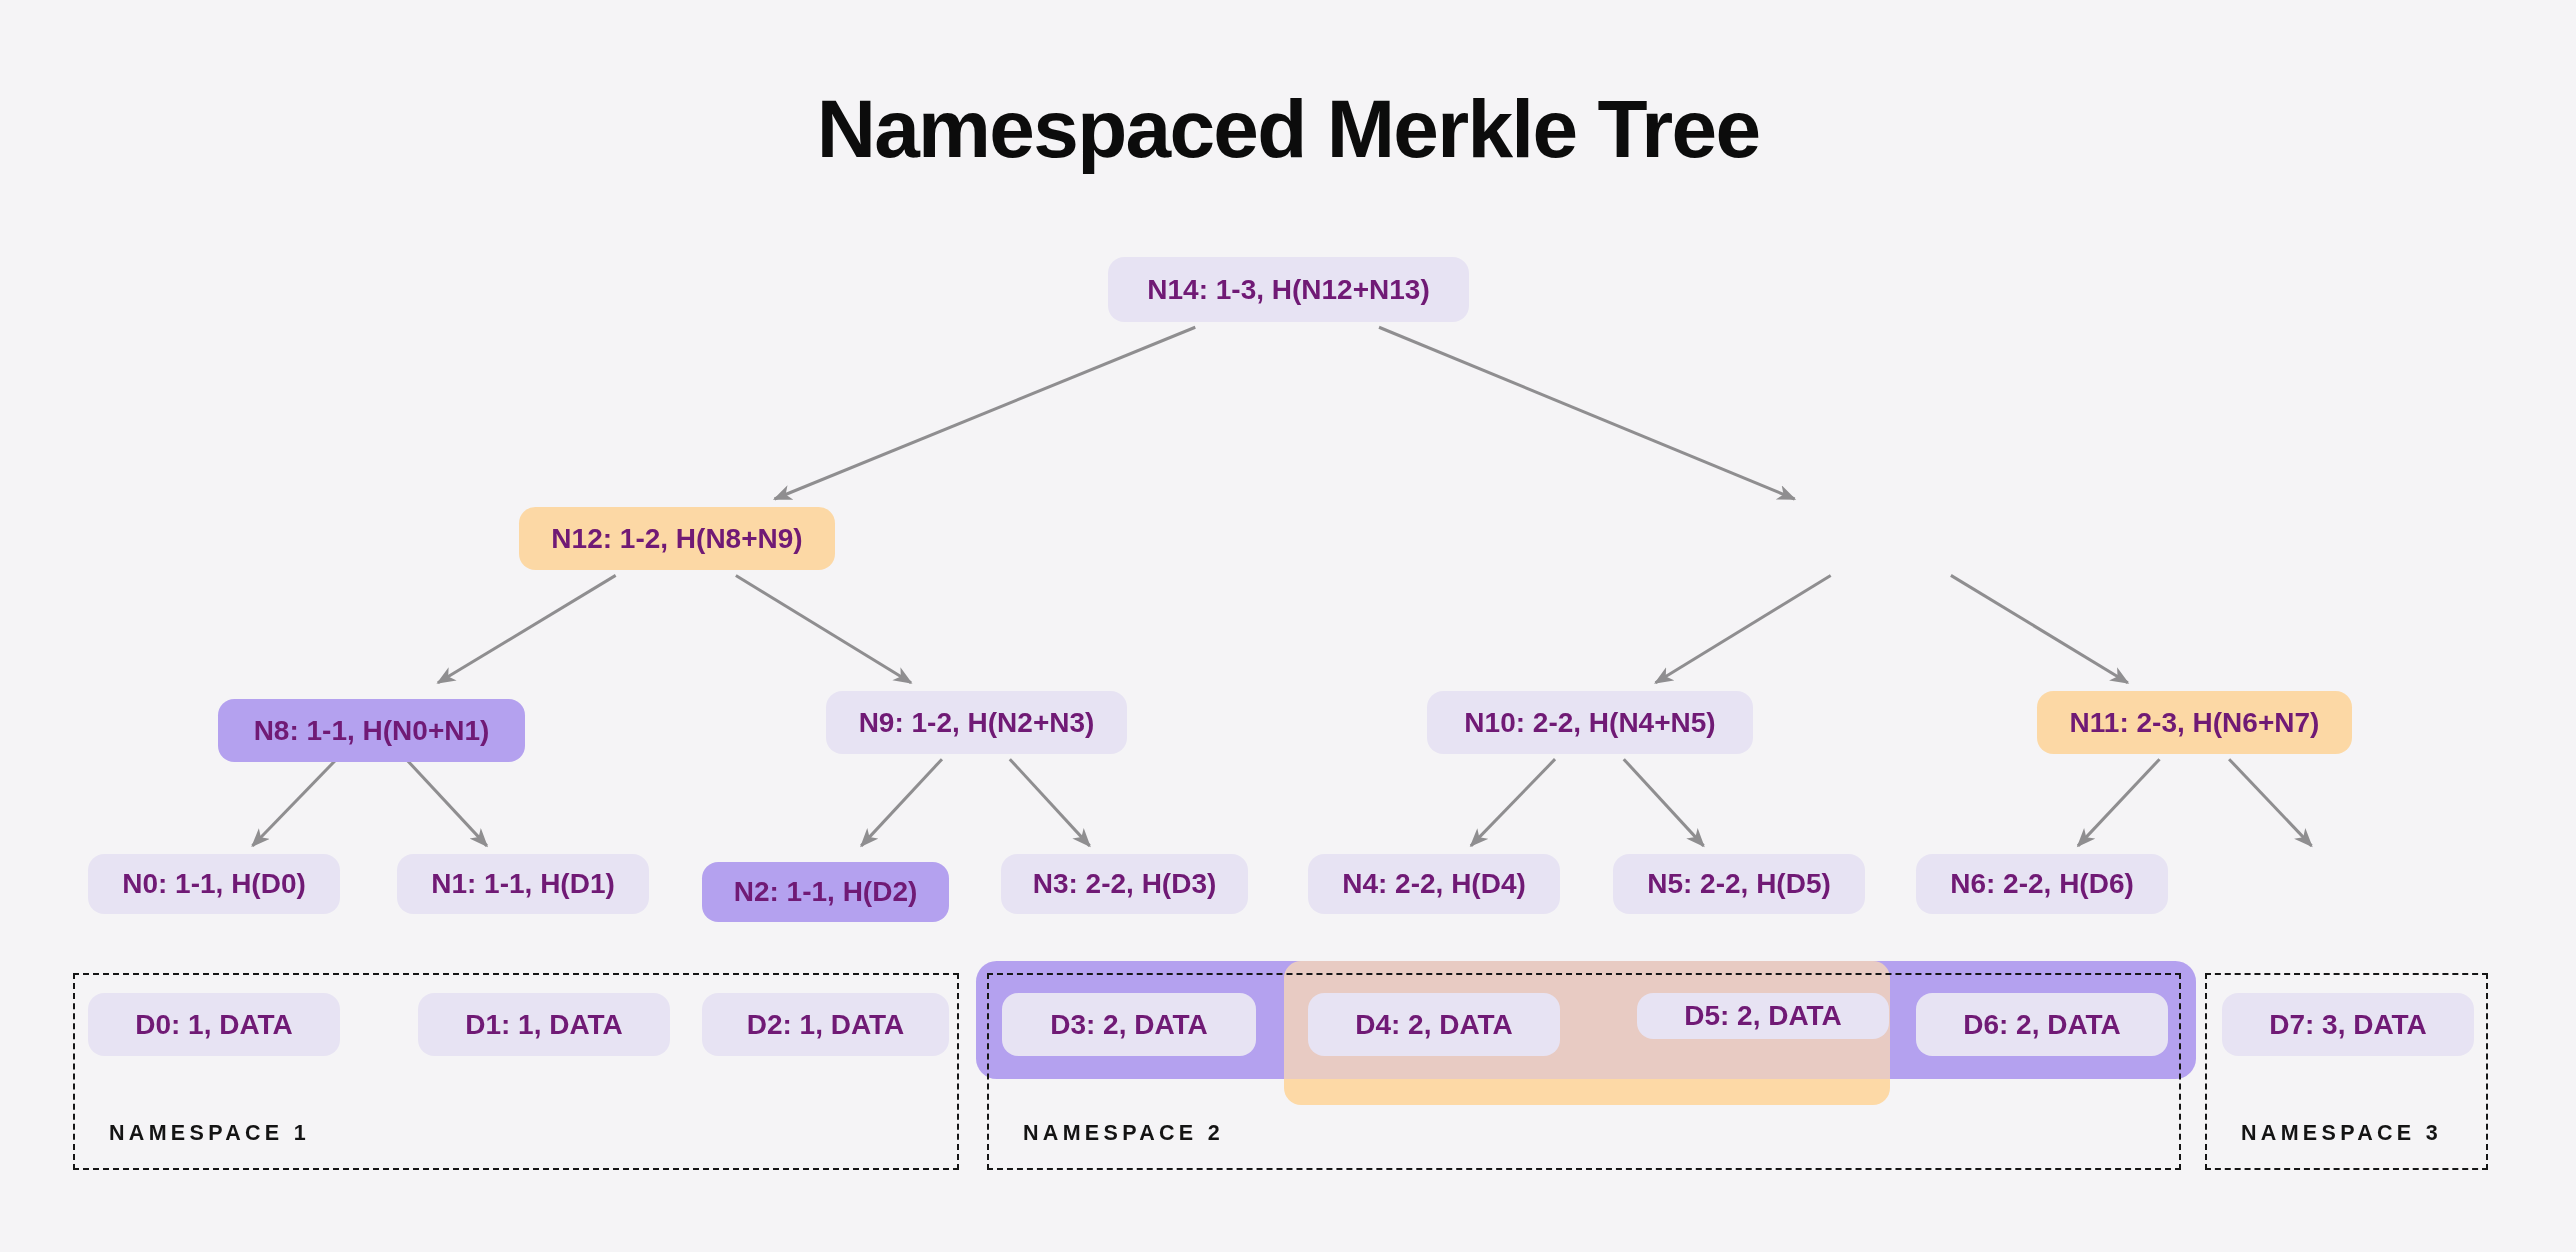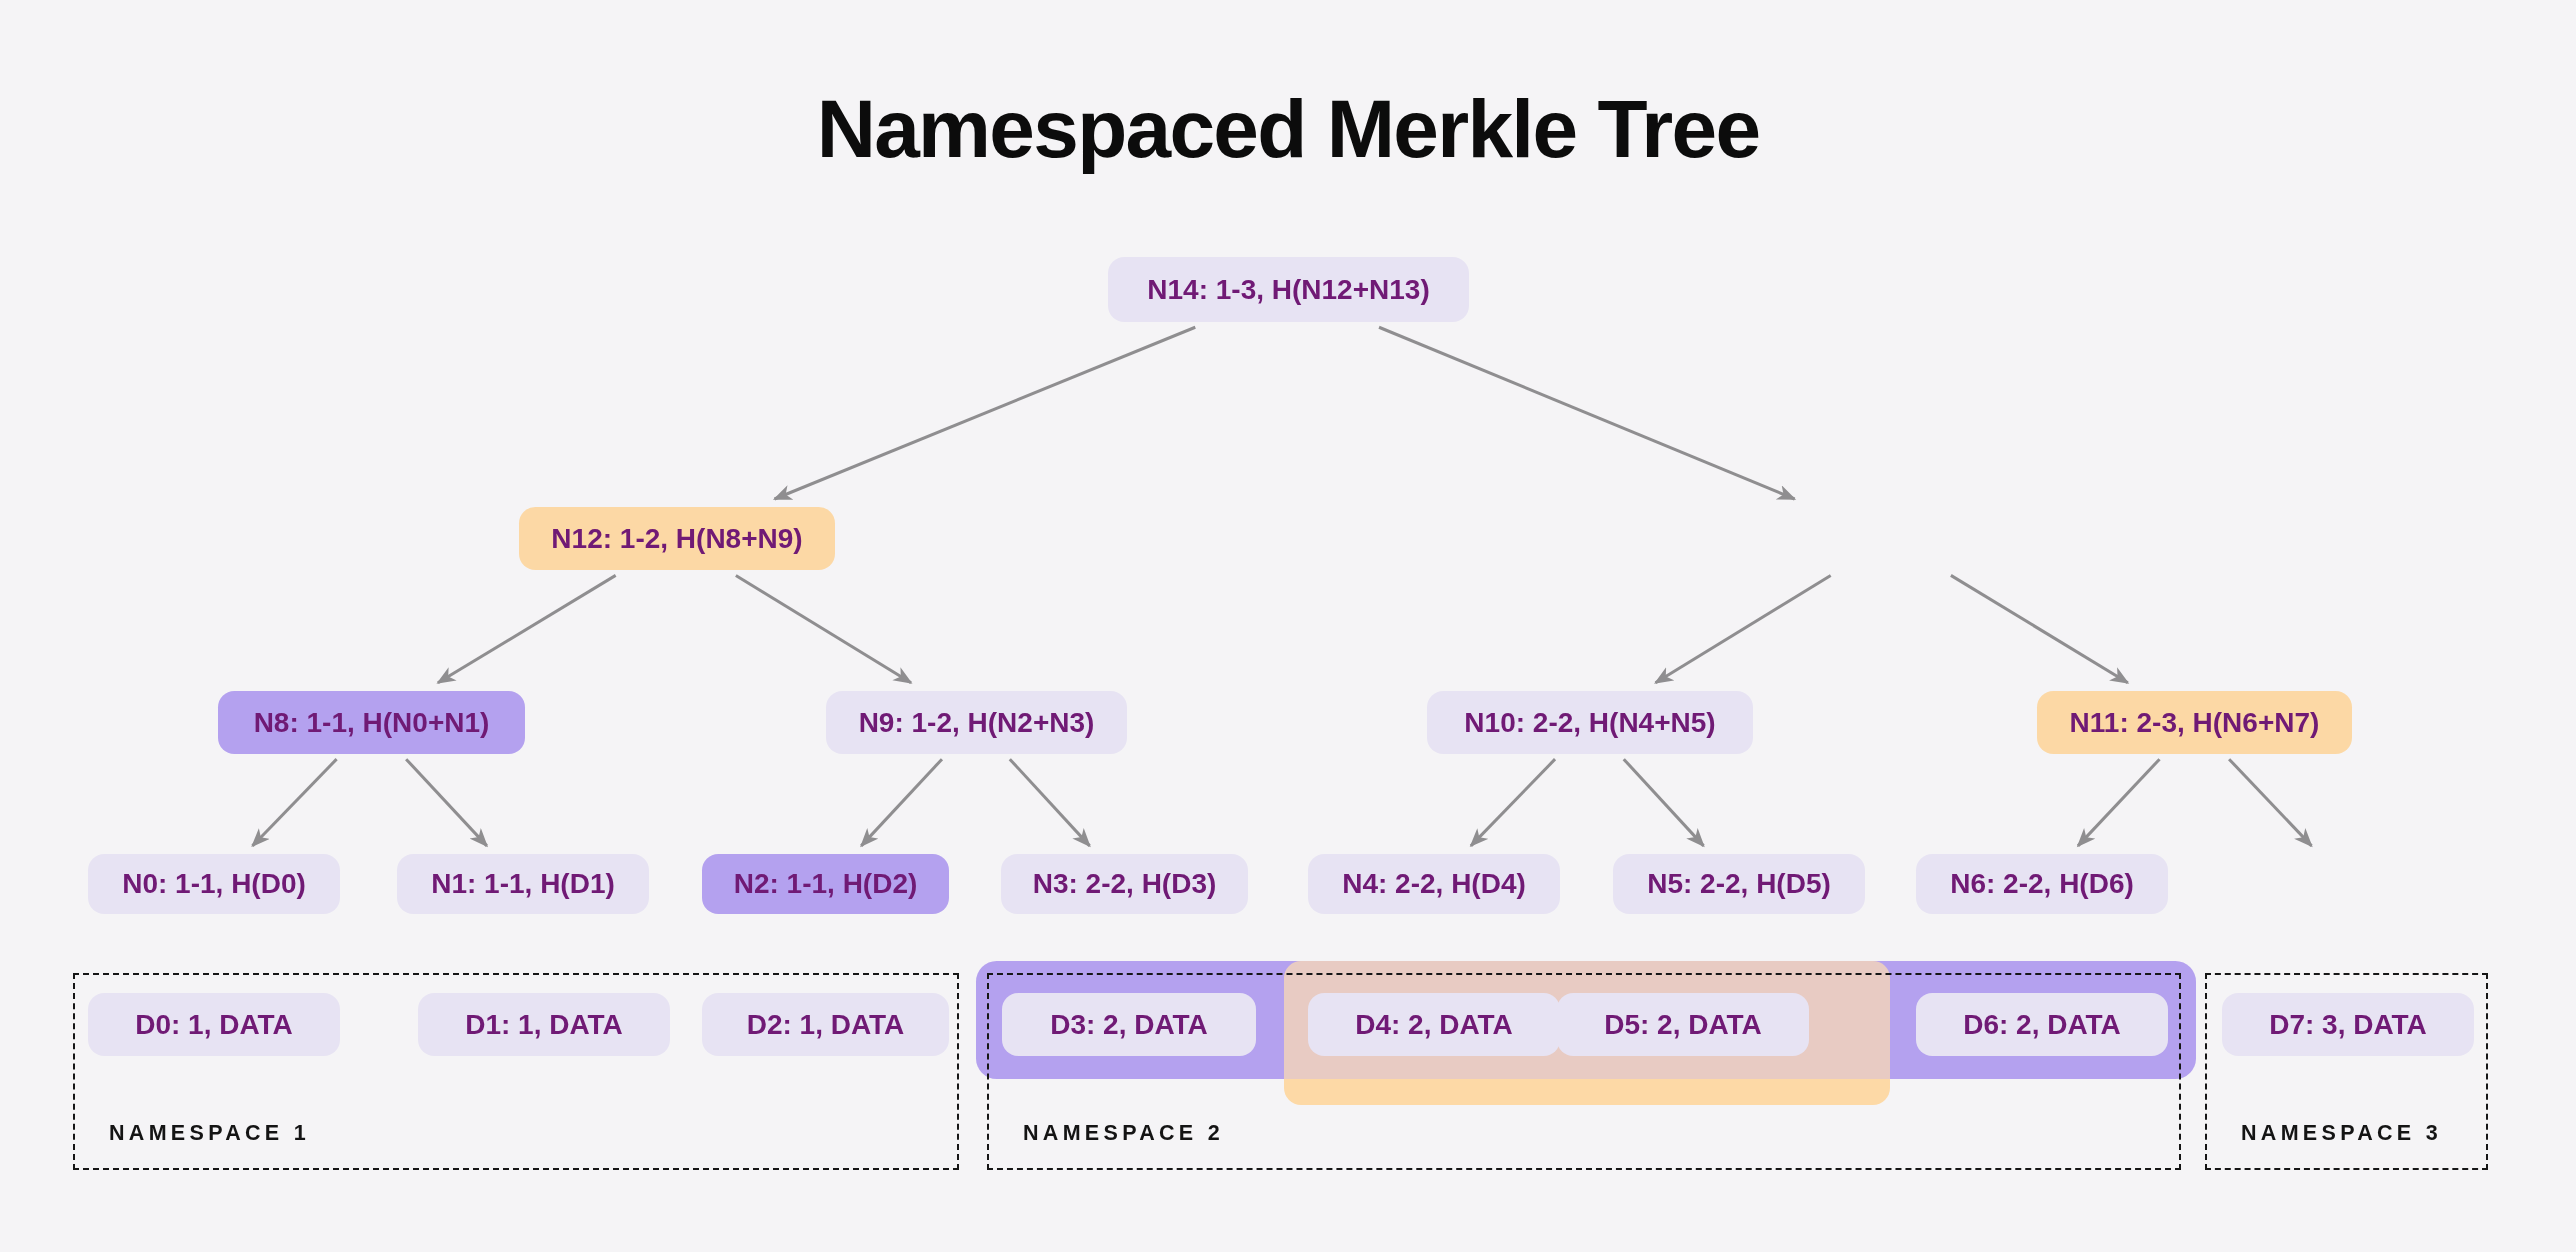--- a/index.html
+++ b/index.html
@@ -41,21 +41,21 @@
     white-space:nowrap;
   }
   .node{
     position:absolute;z-index:3;
     display:flex;align-items:center;justify-content:center;
     border-radius:16.3px;
     font-size:28px;font-weight:bold;color:#701a75;
     white-space:nowrap;
   }
   .lavender{background:#e7e3f3;}
-  .purple{background:#b4a1ef;}
+  .purple{background:#b4a1ef;margin-top:8px;}
   .orange{background:#fcd8a5;}
 </style>
 </head>
 <body>
 
 <div class="stage">
 
   <h1 class="title">Namespaced Merkle Tree</h1>
 
   <svg class="edges" width="2576" height="1253" viewBox="0 0 3000 1459">
@@ -110,18 +110,18 @@
   <div class="node lavender" style="left:1001px;top:854px;width:247px;height:60px">N3: 2-2, H(D3)</div>
   <div class="node lavender" style="left:1308px;top:854px;width:252px;height:60px">N4: 2-2, H(D4)</div>
   <div class="node lavender" style="left:1613px;top:854px;width:252px;height:60px">N5: 2-2, H(D5)</div>
   <div class="node lavender" style="left:1916px;top:854px;width:252px;height:60px">N6: 2-2, H(D6)</div>
 
   <div class="node lavender" style="left:88px;top:993px;width:252px;height:63px">D0: 1, DATA</div>
   <div class="node lavender" style="left:418px;top:993px;width:252px;height:63px">D1: 1, DATA</div>
   <div class="node lavender" style="left:702px;top:993px;width:247px;height:63px">D2: 1, DATA</div>
   <div class="node lavender" style="left:1002px;top:993px;width:254px;height:63px">D3: 2, DATA</div>
   <div class="node lavender" style="left:1308px;top:993px;width:252px;height:63px">D4: 2, DATA</div>
-  <div class="node lavender" style="left:1557px;top:993px;width:252px;height:63px">D5: 2, DATA</div>
+  <div class="node lavender" style="left:1637px;top:993px;width:252px;height:46px">D5: 2, DATA</div>
   <div class="node lavender" style="left:1916px;top:993px;width:252px;height:63px">D6: 2, DATA</div>
   <div class="node lavender" style="left:2222px;top:993px;width:252px;height:63px">D7: 3, DATA</div>
 
 </div>
 
 
 </body></html>

